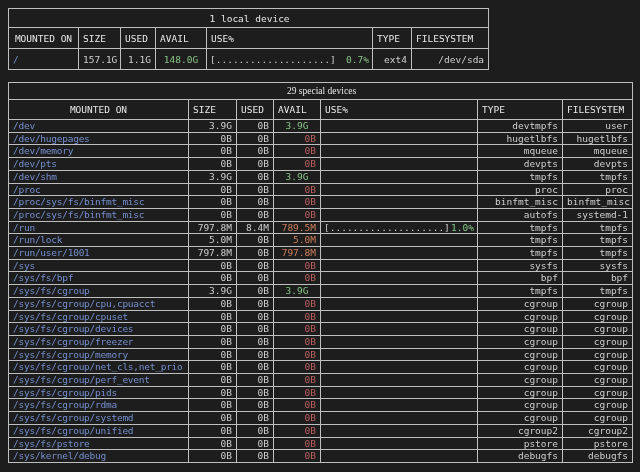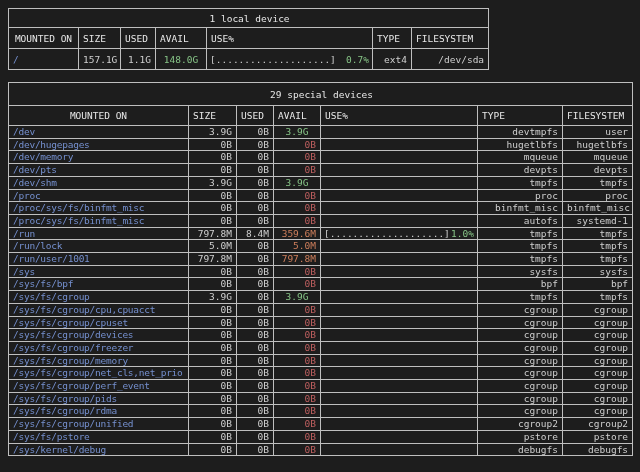--- a/index.html
+++ b/index.html
@@ -23,21 +23,21 @@
     overflow: hidden;
     font-weight: normal;
   }
   
   table.local { width: 480px; font-size: 9.5px; margin-bottom: 12px; }
   table.local th.title { height: 19px; }
   table.local th.h { height: 21px; }
   table.local td { height: 21px; }
   
   table.special { width: 624px; font-size: 9.5px; }
-  table.special th.title { height: 23px; }
+  table.special th.title { height: 17px; font-family: Liberation Serif, serif; }
   table.special th.h { height: 20px; }
   table.special td { height: 11.7px; line-height: 11.7px; }
   table.special td.mount { letter-spacing: -0.25px; }
 
   th.title {
     text-align: center;
     color: var(--header, #e8e8e8);
     padding-left: 6px;
   }
   th.h { text-align: left; color: var(--header, #e8e8e8); }
@@ -189,21 +189,21 @@
           <td class="num">0B</td>
           <td class="num red">0B</td>
           <td class="use"></td>
           <td class="type">autofs</td>
           <td class="fs">systemd-1</td>
         </tr>
         <tr>
           <td class="mount">/run</td>
           <td class="num">797.8M</td>
           <td class="num">8.4M</td>
-          <td class="num orange">359.6M</td>
+          <td class="num orange">789.5M</td>
           <td class="use"><span class="bar">[....................]</span><span class="pct">1.0%</span></td>
           <td class="type">tmpfs</td>
           <td class="fs">tmpfs</td>
         </tr>
         <tr>
           <td class="mount">/run/lock</td>
           <td class="num">5.0M</td>
           <td class="num">0B</td>
           <td class="num orange">5.0M</td>
           <td class="use"></td>
@@ -321,20 +321,29 @@
         <tr>
           <td class="mount">/sys/fs/cgroup/rdma</td>
           <td class="num">0B</td>
           <td class="num">0B</td>
           <td class="num red">0B</td>
           <td class="use"></td>
           <td class="type">cgroup</td>
           <td class="fs">cgroup</td>
         </tr>
         <tr>
+          <td class="mount">/sys/fs/cgroup/systemd</td>
+          <td class="num">0B</td>
+          <td class="num">0B</td>
+          <td class="num red">0B</td>
+          <td class="use"></td>
+          <td class="type">cgroup</td>
+          <td class="fs">cgroup</td>
+        </tr>
+        <tr>
           <td class="mount">/sys/fs/cgroup/unified</td>
           <td class="num">0B</td>
           <td class="num">0B</td>
           <td class="num red">0B</td>
           <td class="use"></td>
           <td class="type">cgroup2</td>
           <td class="fs">cgroup2</td>
         </tr>
         <tr>
           <td class="mount">/sys/fs/pstore</td>

